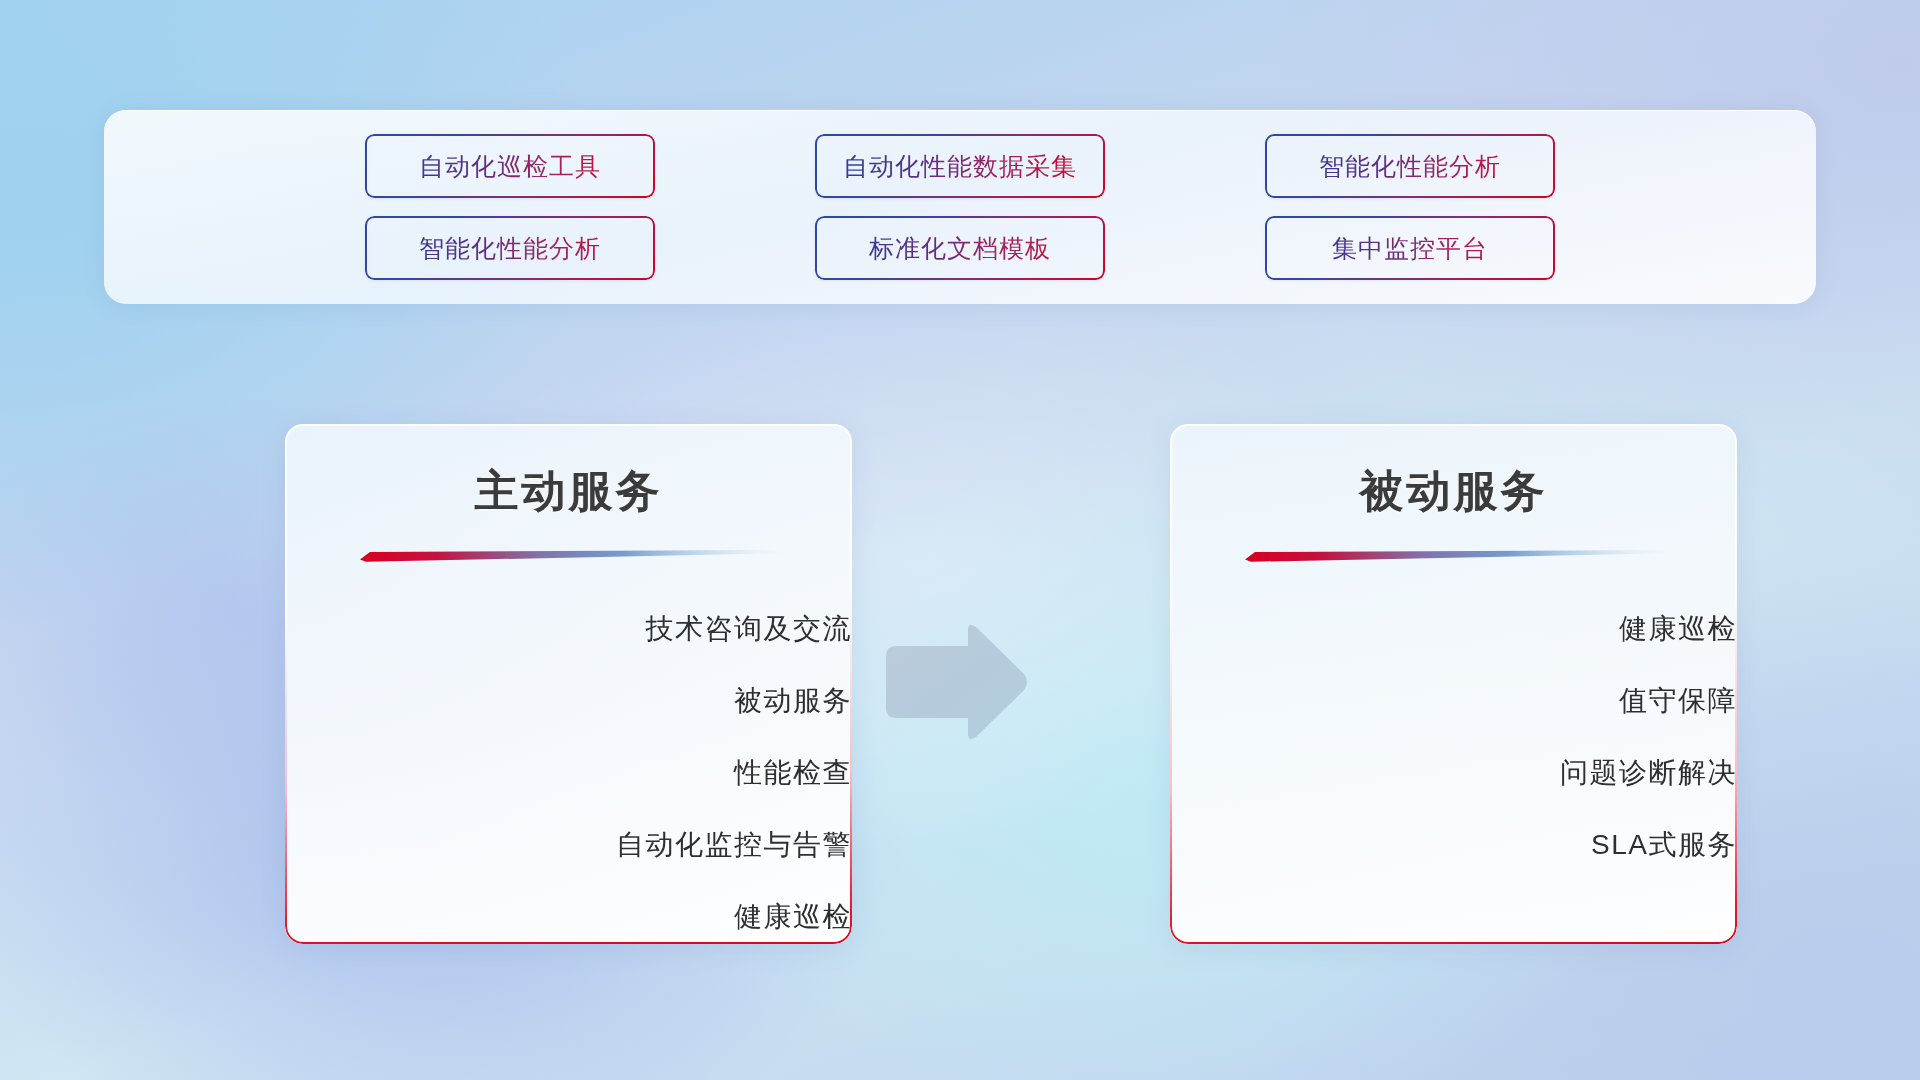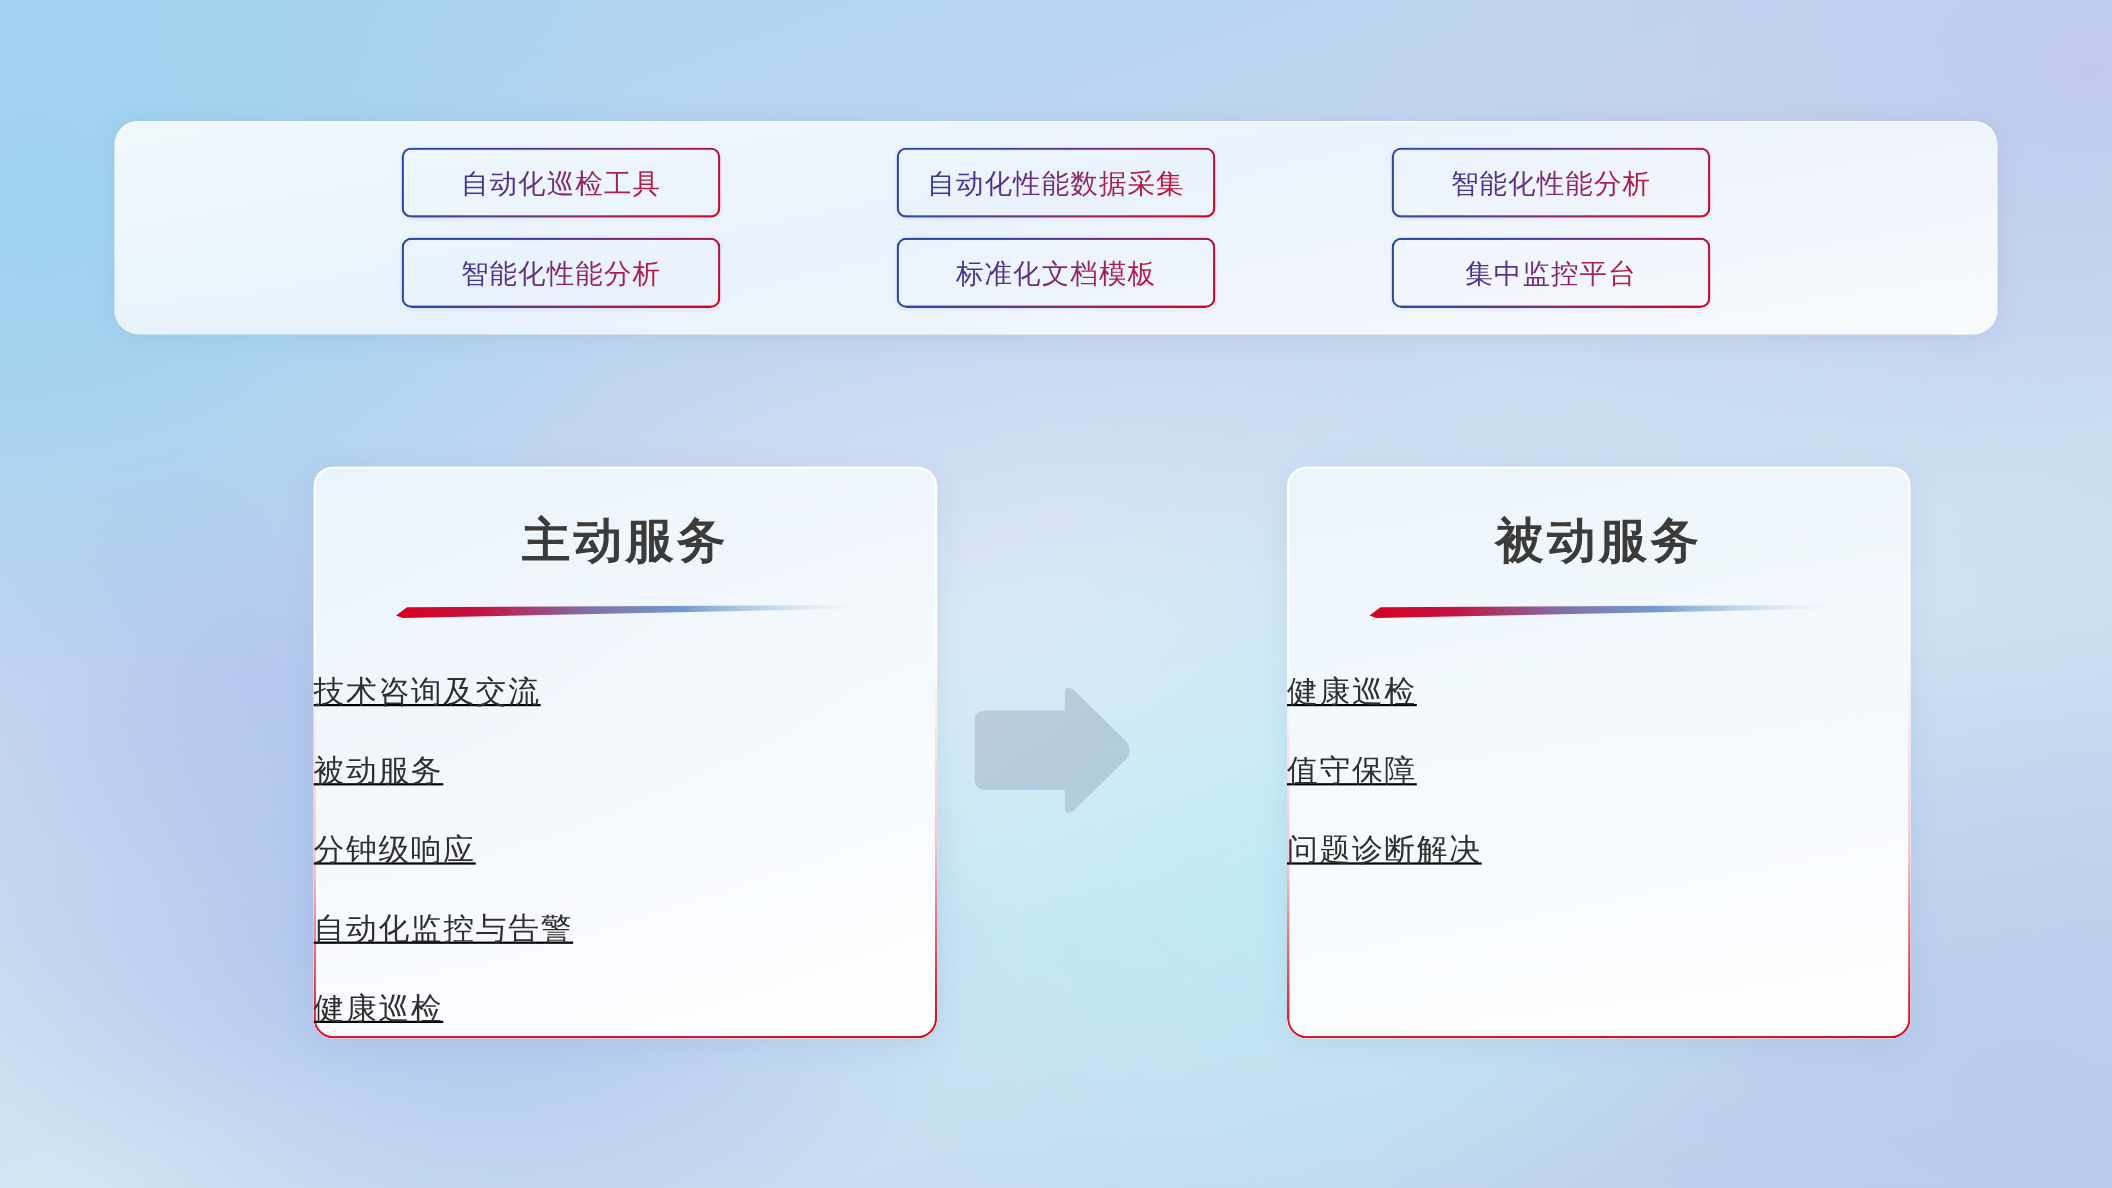--- a/index.html
+++ b/index.html
@@ -146,23 +146,22 @@
     left: 0; top: 0;
     width: 430px;
     height: 16px;
   }
 
   .card-list {
     position: relative;
     margin-top: 30px;
     display: flex;
     flex-direction: column;
-    align-items: flex-start;
+    align-items: flex-end;
     gap: 0;
-    text-decoration: underline;
   }
   .card-list-item {
     height: 72px;
     line-height: 72px;
     font-size: 28px;
     letter-spacing: 1.5px;
     color: #2f2f2f;
     white-space: nowrap;
   }
 
@@ -232,21 +231,21 @@
           <stop offset="100%" stop-color="#cfe0ef" stop-opacity="0"></stop>
         </linearGradient>
       </defs>
       <path d="M 6,12.5 L 16,5.0 L 430,3.0 L 430,6.2 L 12,14.8 Z" fill="url(#divGradA)"></path>
     </svg>
   </div>
 
   <div class="card-list">
     <div class="card-list-item">技术咨询及交流</div>
     <div class="card-list-item">被动服务</div>
-    <div class="card-list-item">分钟级响应</div>
+    <div class="card-list-item">性能检查</div>
     <div class="card-list-item">自动化监控与告警</div>
     <div class="card-list-item">健康巡检</div>
   </div>
 </div>
 
 <div class="arrow">
   <svg viewBox="0 0 158 120" width="158" height="120">
     <defs>
       <linearGradient id="arrGrad" x1="0" y1="0" x2="1" y2="1">
         <stop offset="0%" stop-color="#b9c6d6" stop-opacity="0.85"></stop>
@@ -274,14 +273,15 @@
         </linearGradient>
       </defs>
       <path d="M 6,12.5 L 16,5.0 L 430,3.0 L 430,6.2 L 12,14.8 Z" fill="url(#divGradB)"></path>
     </svg>
   </div>
 
   <div class="card-list">
     <div class="card-list-item">健康巡检</div>
     <div class="card-list-item">值守保障</div>
     <div class="card-list-item">问题诊断解决</div>
+    <div class="card-list-item">SLA式服务</div>
   </div>
 </div>
 
 </body></html>

